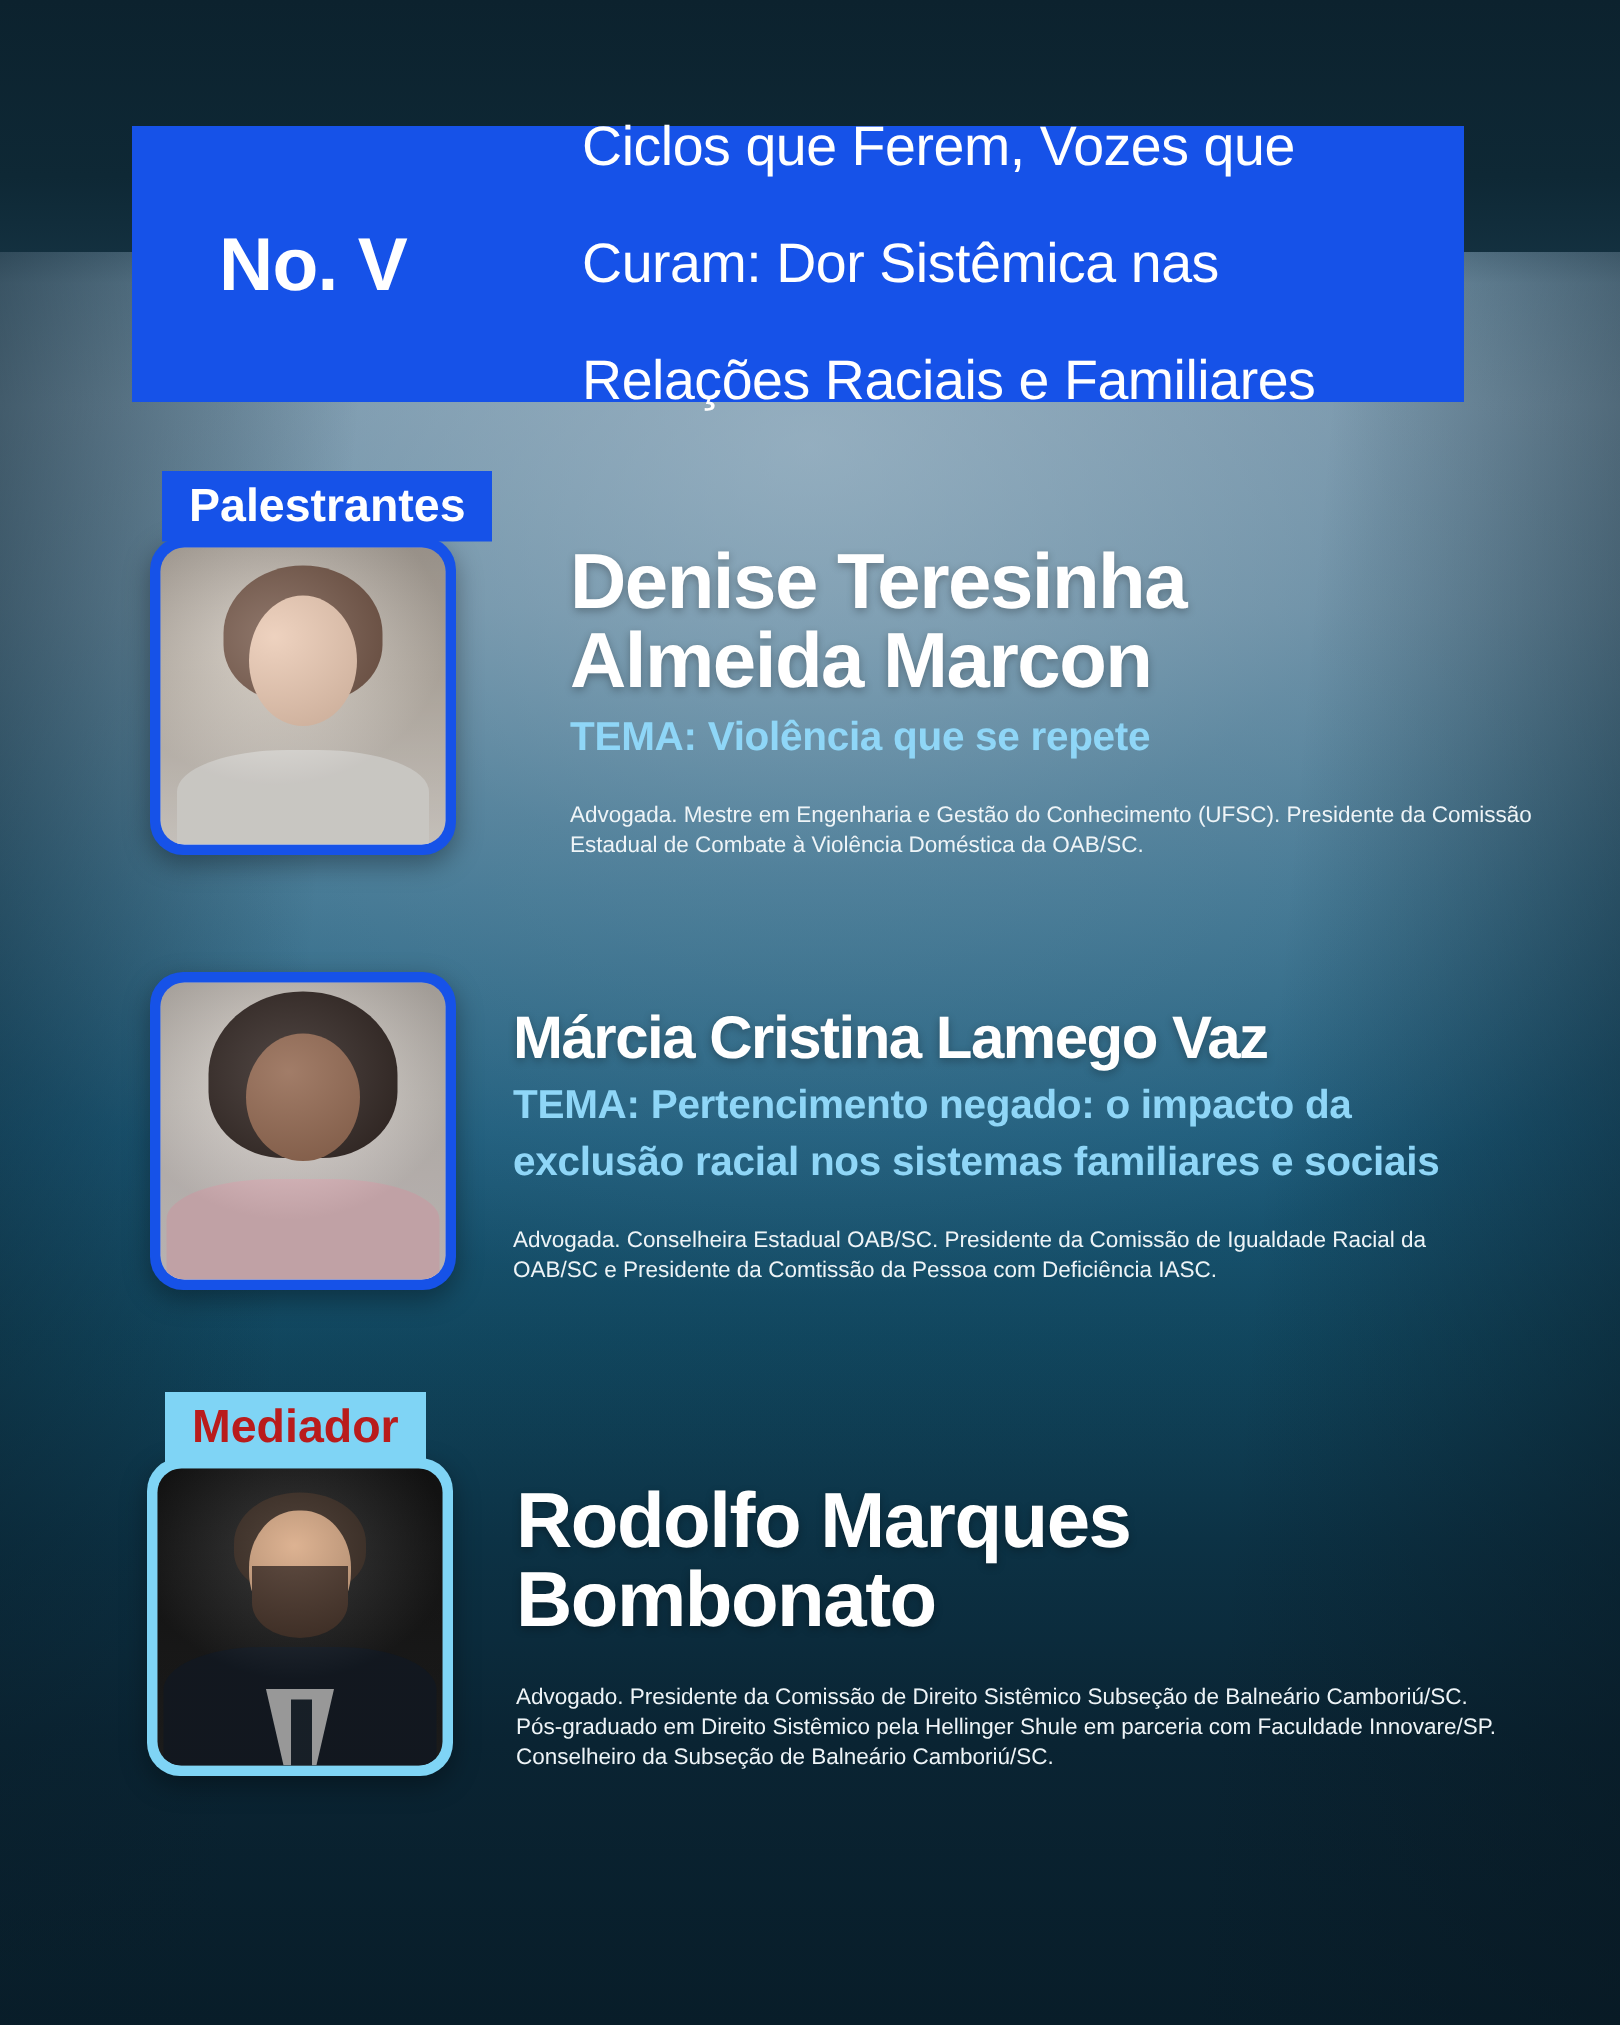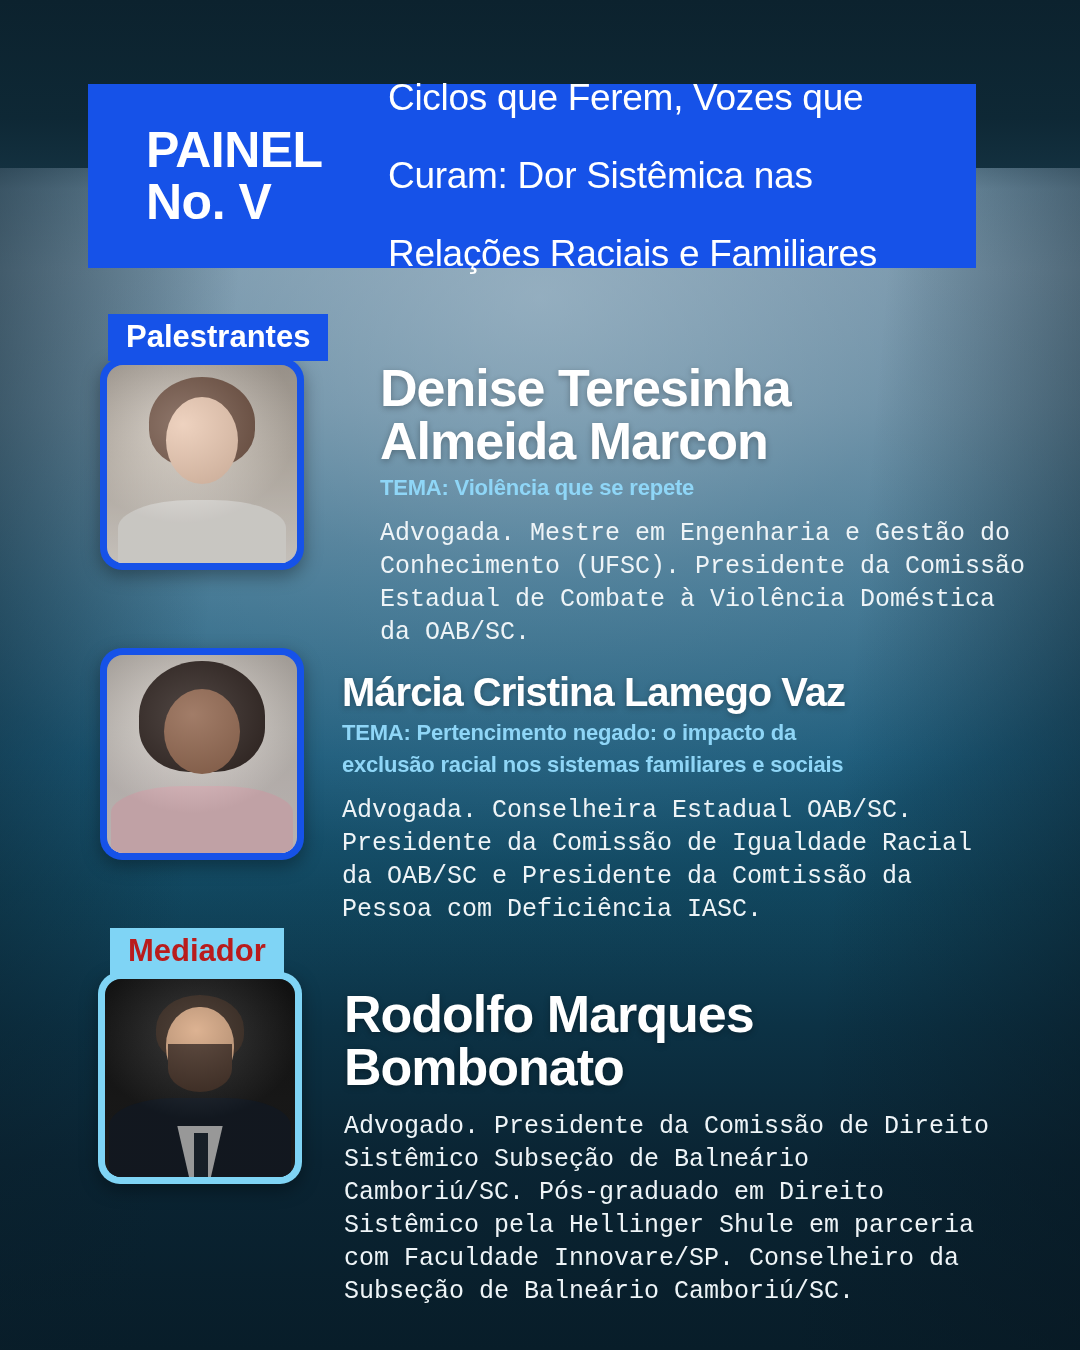--- a/index.html
+++ b/index.html
@@ -137,46 +137,44 @@
     font-weight: bold;
     font-size: 52px;
     line-height: 1.02;
     letter-spacing: -1px;
     text-shadow: 0 2px 6px rgba(0,0,0,0.28);
   }
   .name.small { font-size: 40px; }
   .tema {
     color: #8fd6f7;
     font-weight: bold;
-    font-size: 22px;
+    font-size: 27px;
     line-height: 1.12;
     margin-top: 8px;
     letter-spacing: -0.2px;
   }
   .bio {
     color: #eef4f7;
-    font-size: 25px;
+    font-size: 15px;
     line-height: 1.32;
-    margin-top: 16px;
+    margin-top: 28px;
     max-width: 660px;
-    font-family: Liberation Mono, monospace;
   }
   .r1 .text { margin-top: 4px; }
   .r2 .text { margin-left: 38px; margin-top: 24px; max-width: 700px; }
   .r3 .text { margin-left: 42px; margin-top: 16px; max-width: 660px; }
 </style>
 </head>
 <body>
 
 <div class="poster">
   <div class="topband"></div>
 
   <div class="header">
     <div class="header-left">
-      <div class="l1">PAINEL</div>
       <div class="l2">No. V</div>
     </div>
     <div class="header-right">
       <div class="tline">Ciclos que Ferem, Vozes que</div>
       <div class="tline">Curam: Dor Sistêmica nas</div>
       <div class="tline">Relações Raciais e Familiares</div>
     </div>
   </div>
 
   <div class="tag speakers">Palestrantes</div>

